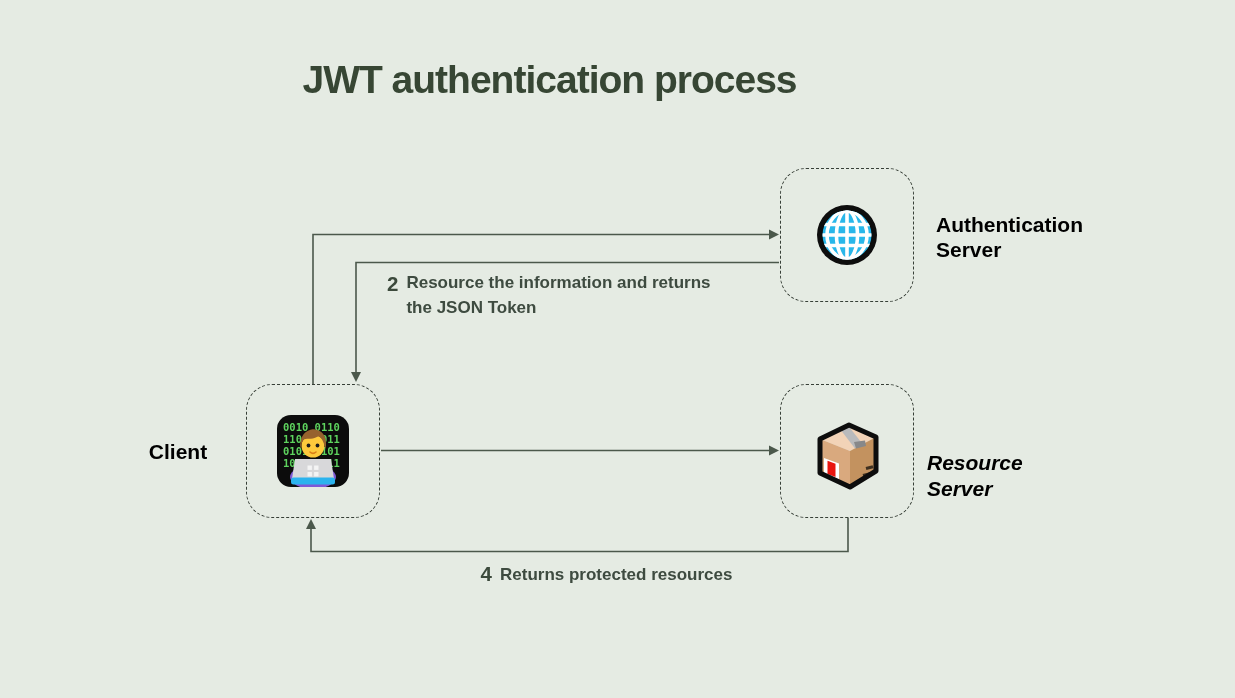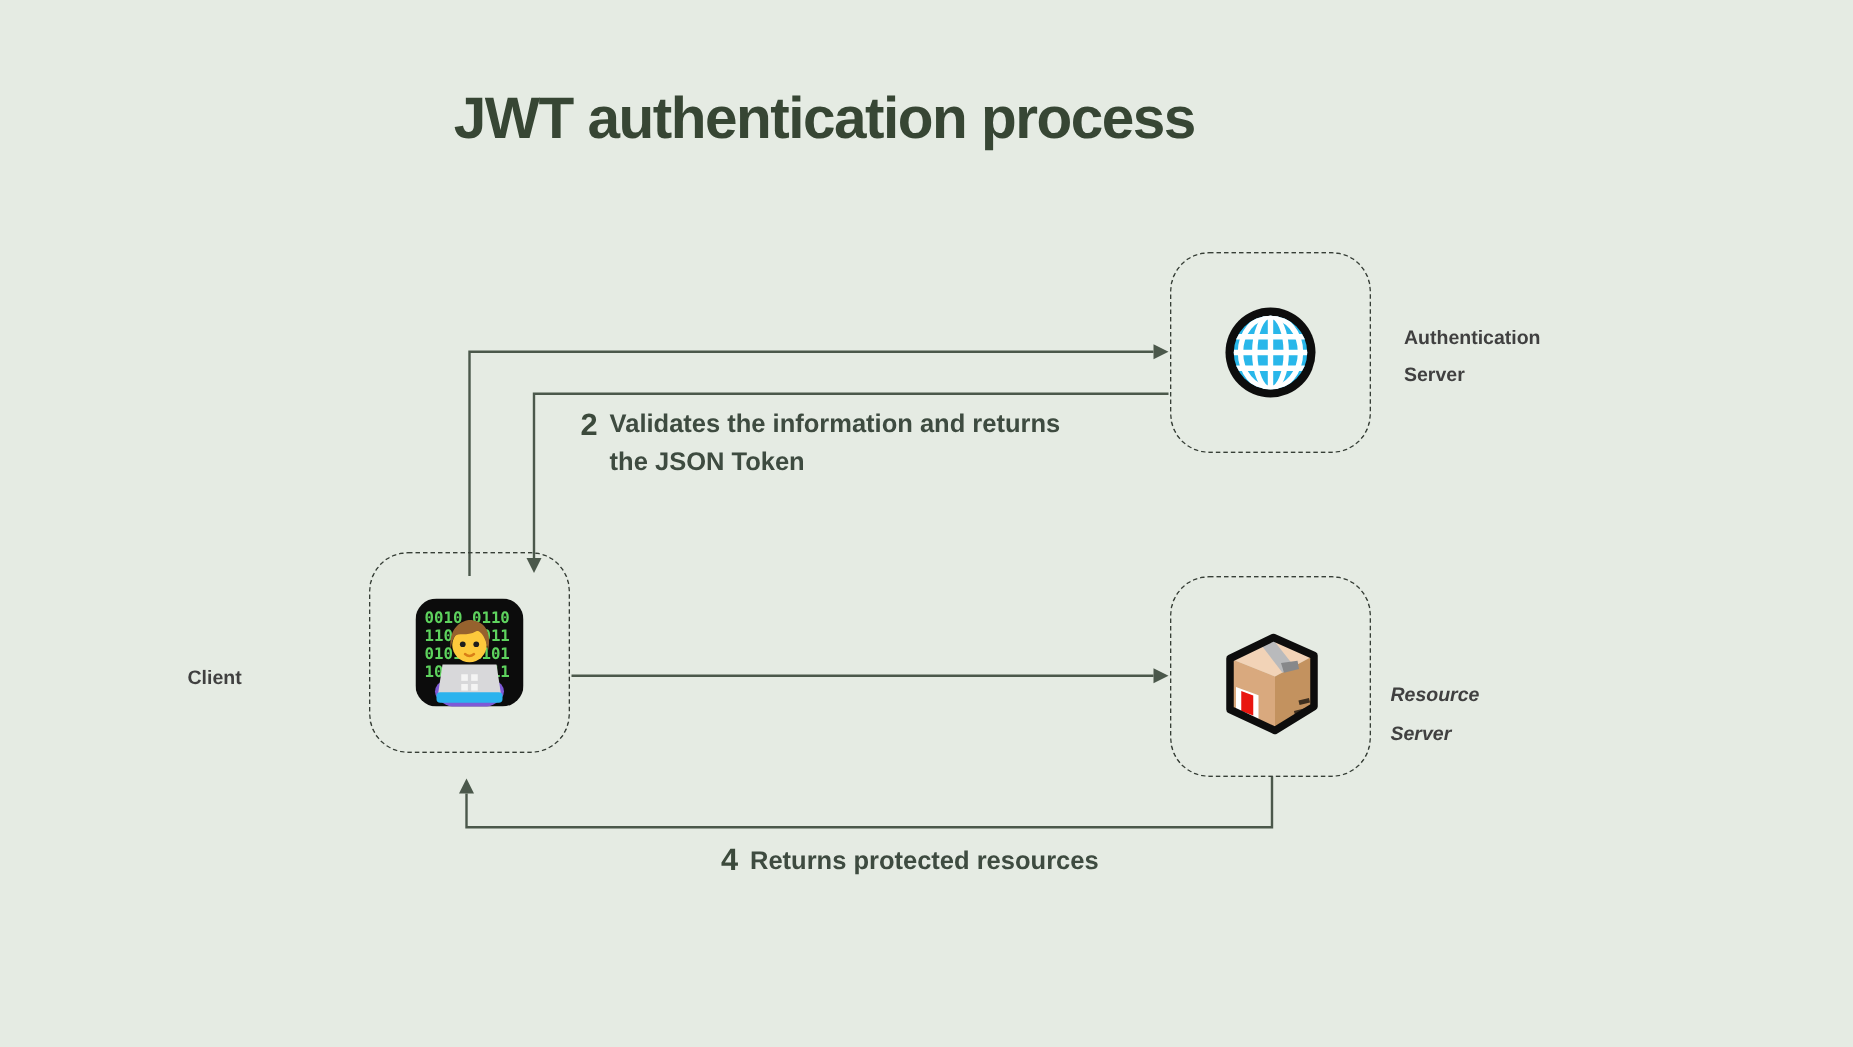--- a/index.html
+++ b/index.html
@@ -24,31 +24,31 @@
   .entity-box {
     position: absolute;
     width: 134px; height: 134px;
     border: 1.6px dashed #373f37;
     border-radius: 26px;
     display: flex; align-items: center; justify-content: center;
     background: transparent;
     box-sizing: border-box;
   }
   .box-auth     { left: 780px; top: 168px; }
-  .box-client   { left: 246px; top: 368px; justify-content: center; }
+  .box-client   { left: 246px; top: 384px; justify-content: center; }
   .box-resource { left: 780px; top: 384px; }
 
   .entity-label {
     position: absolute;
-    font-size: 13px; font-weight: 700; color: #404040;
+    font-size: 21px; font-weight: 700; color: #000000;
     line-height: 25px;
     white-space: pre-line;
   }
   .label-auth     { left: 936px; top: 212px; }
-  .label-client   { left: 125px; top: 439px; width: 106px; text-align: left; }
+  .label-client   { left: 125px; top: 439px; width: 106px; text-align: center; }
   .label-resource { left: 927px; top: 450px; line-height: 26px; font-style: italic; }
 
   .step-label {
     position: absolute;
     color: #3e4b40;
     font-size: 17px; font-weight: 700;
     line-height: 25px;
   }
   .step-label .num {
     font-size: 20.5px; font-weight: 700; color: #3c4a3c;
@@ -145,21 +145,21 @@
       </g>
       <path d="M12,27 L41,13 L68,25 L68,59 L42,75 L12,61 Z" fill="none" stroke="#0d0d0d" stroke-width="5" stroke-linejoin="round"></path>
     </svg>
   </div>
   <div class="entity-label label-resource preline">Resource
  Server</div>
 
 
   <div class="step-label step-2">
     <span class="num">2</span>
-      <span class="txt">Validates the information and returns
+      <span class="txt">Resource the information and returns
 the JSON Token</span>
   </div>
 
 
   <div class="step-label step-4">
     <span class="num">4</span><span class="txt">Returns protected resources</span>
   </div>
 
 </div>
 

